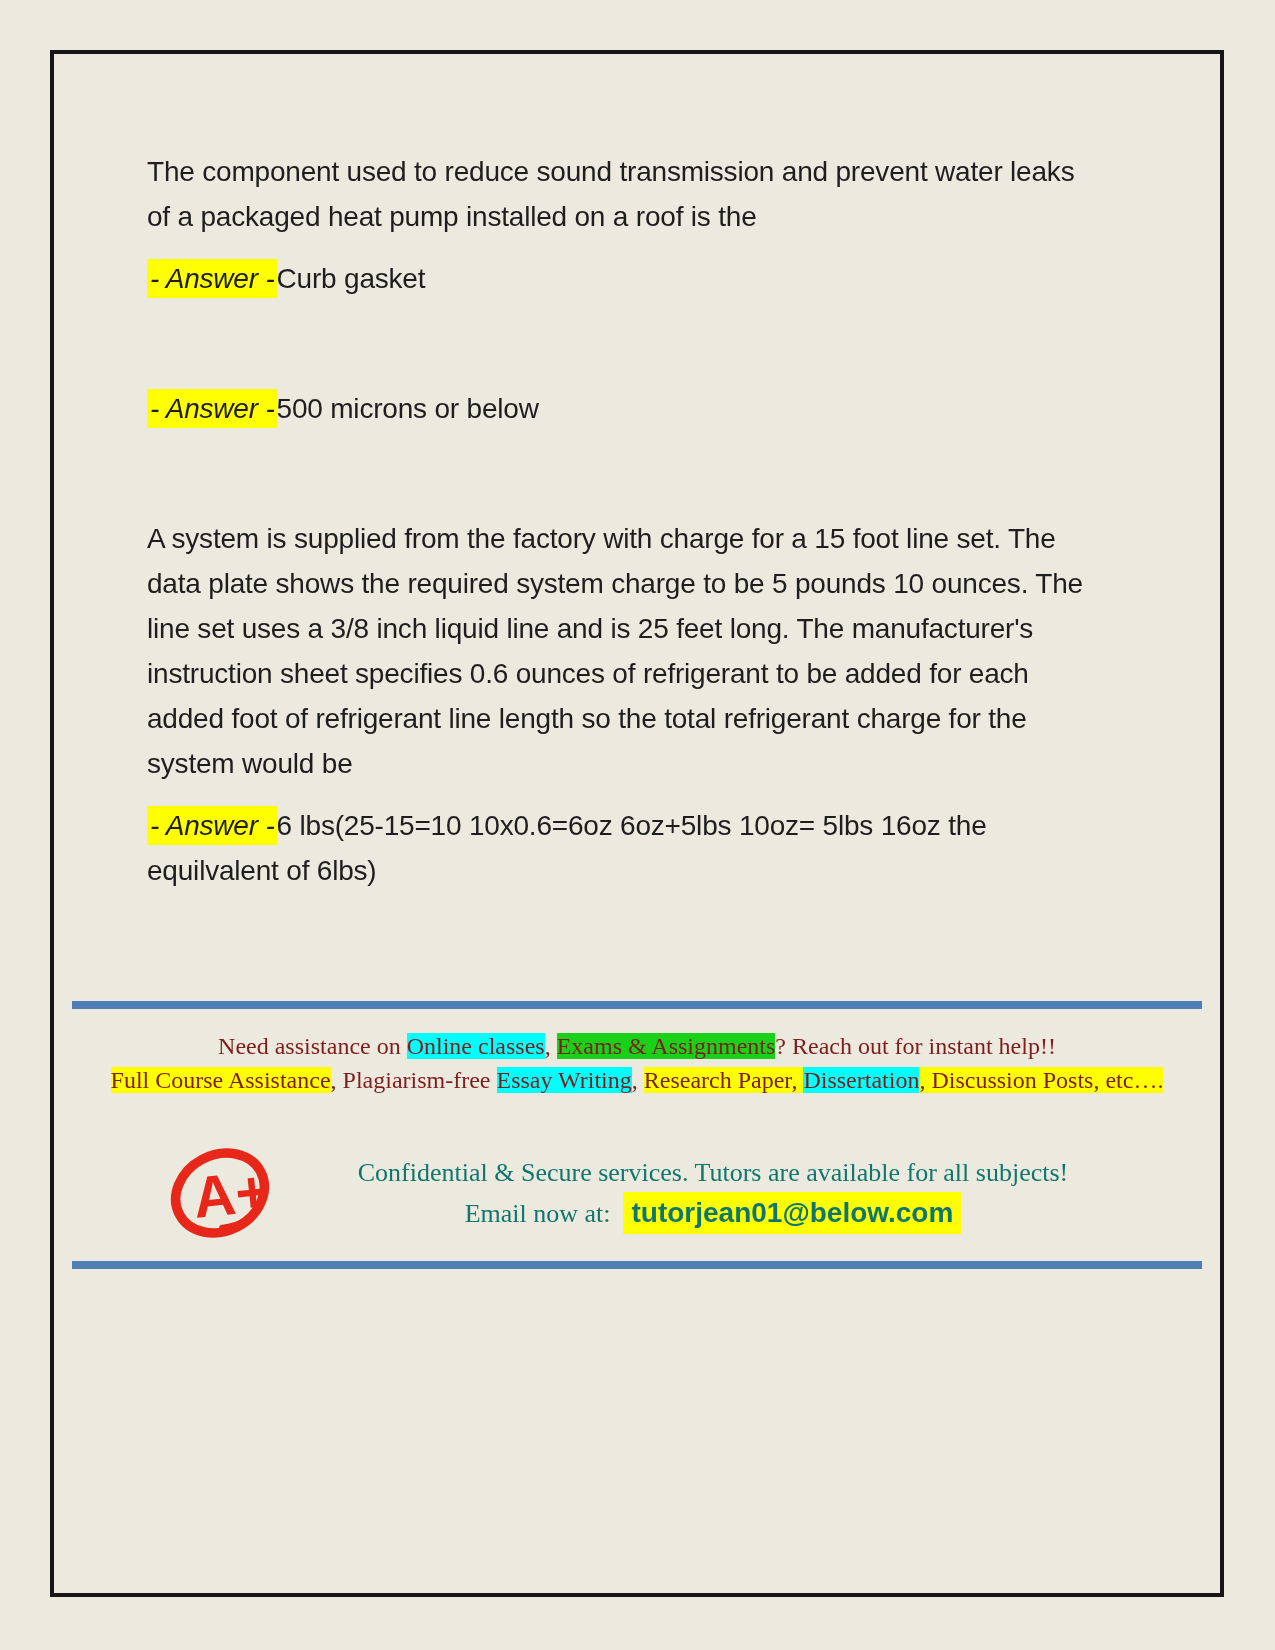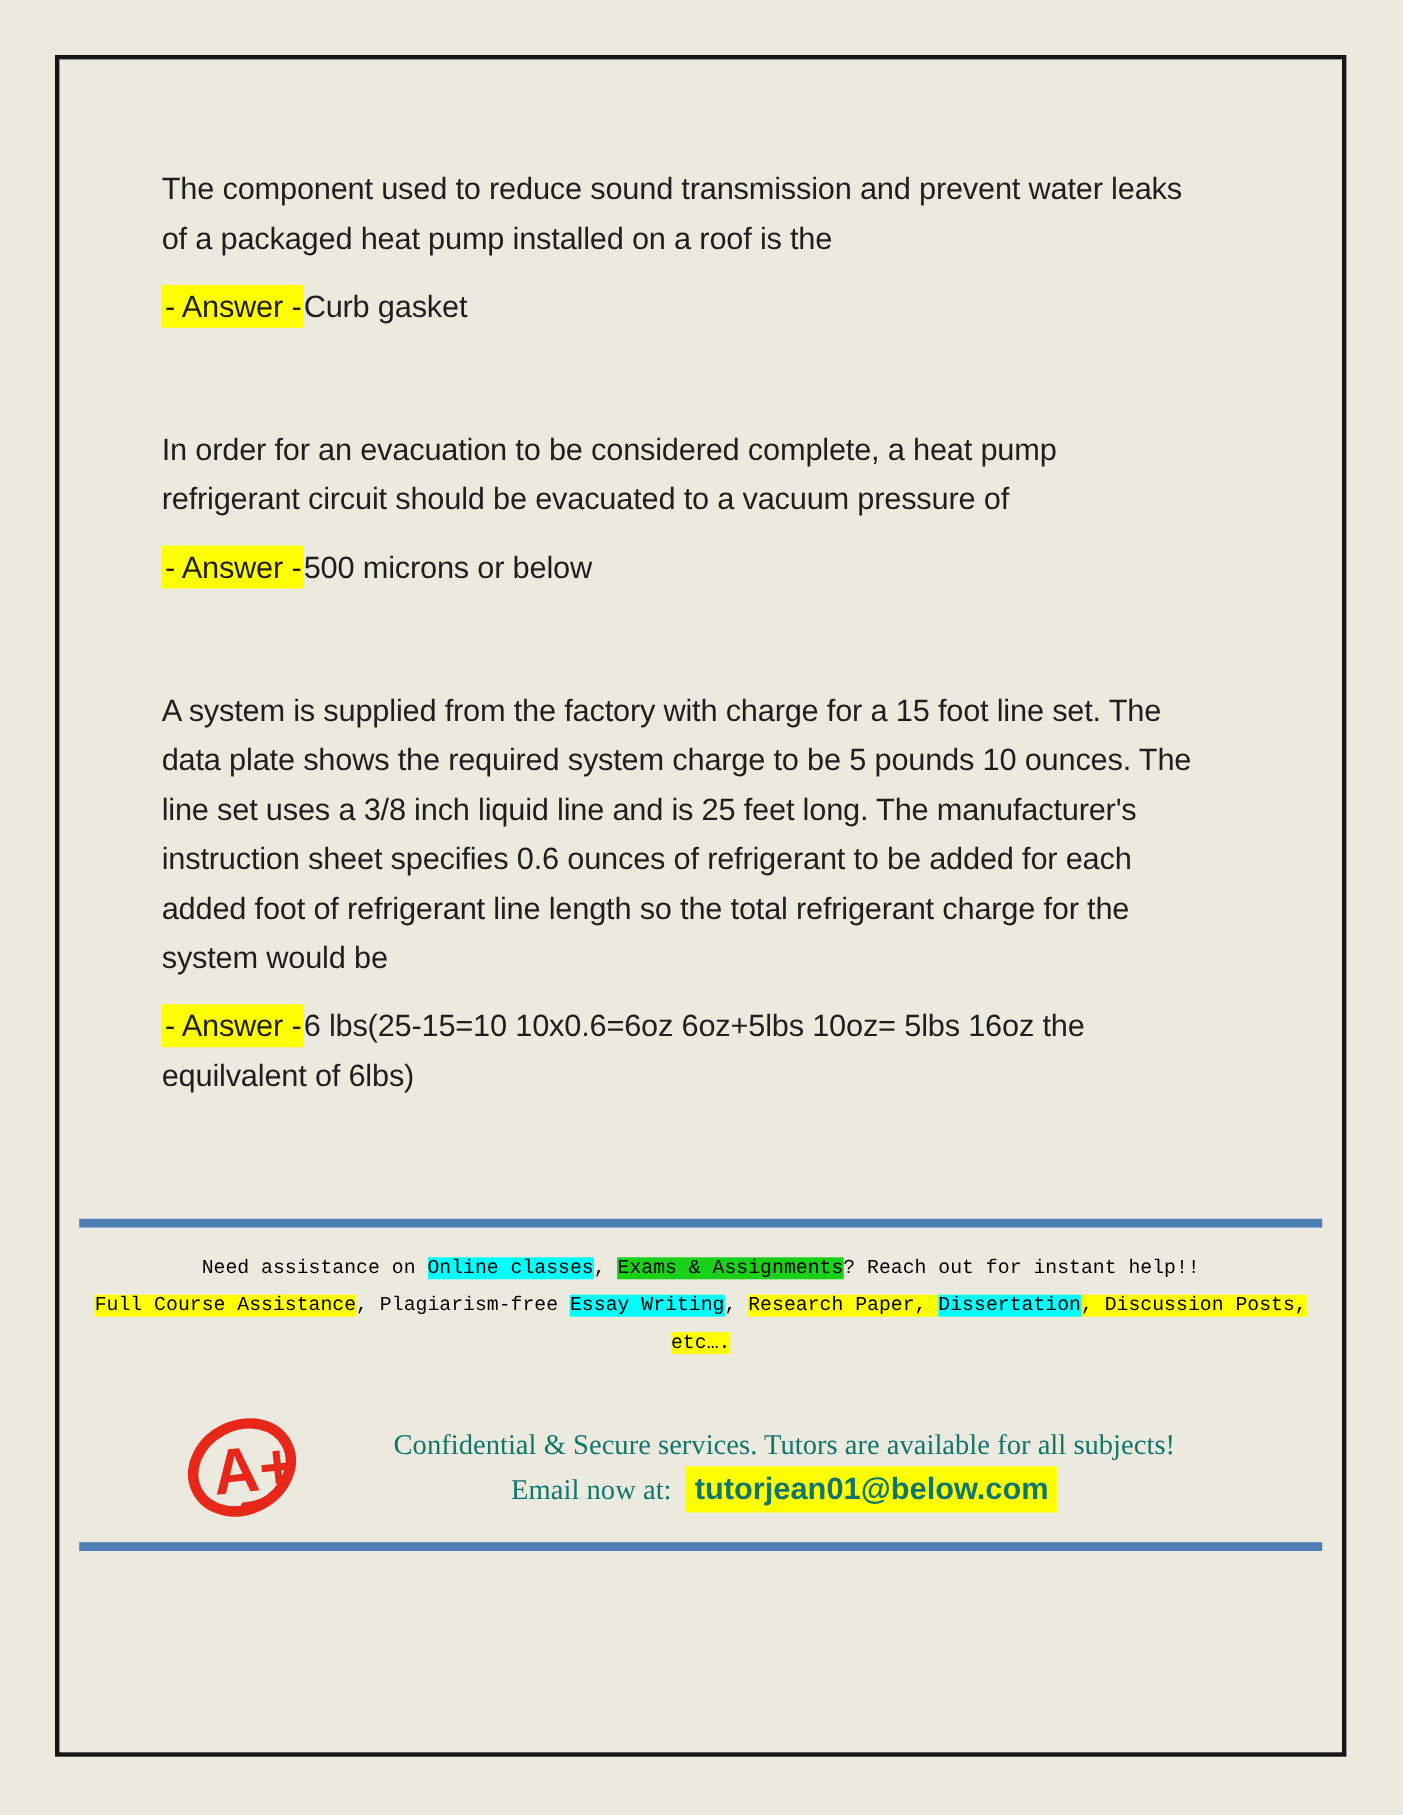--- a/index.html
+++ b/index.html
@@ -35,33 +35,34 @@
   .answer-line {
     font-size: 28px;
     line-height: 45px;
     letter-spacing: -0.2px;
   }
   .hl-yellow { background: #FFFF00; }
   .hl-cyan { background: #00FFFF; }
   .hl-green { background: #19D119; }
   .answer-label {
     padding: 4px 2px 4px 3px;
+    font-style: italic;
   }
   .divider {
     height: 8px;
     background: #4F7DB6;
     margin: 0 18px;
   }
   .divider.top { margin-top: 108px; }
   .divider.bottom { margin-top: 12px; }
   .promo {
-    font-family: Liberation Mono, monospace;
-    font-size: 18px;
+    font-family: Liberation Serif, serif;
+    font-size: 24px;
     line-height: 34px;
-    color: #000000;
+    color: #7f1d1d;
     text-align: center;
     margin-top: 20px;
   }
   .promo-line2 { text-align: center; }
   .footer-bottom {
     display: flex;
     align-items: center;
     margin-top: 40px;
     padding-left: 110px;
     padding-right: 70px;
@@ -92,21 +93,20 @@
 
     <div class="qa-block">
       <p class="question">The component used to reduce sound transmission and prevent water leaks of a packaged heat pump installed on a roof is the</p>
       <p class="answer-line"><span class="hl-yellow answer-label">- Answer -</span><span>Curb gasket</span></p>
     </div>
 
     <div class="qa-block">
     </div>
 
     <div class="qa-block">
-      <p class="question">In order for an evacuation to be considered complete, a heat pump refrigerant circuit should be evacuated to a vacuum pressure of</p>
       <p class="answer-line"><span class="hl-yellow answer-label">- Answer -</span><span>500 microns or below</span></p>
     </div>
 
     <div class="qa-block">
       <p class="question">A system is supplied from the factory with charge for a 15 foot line set. The data plate shows the required system charge to be 5 pounds 10 ounces. The line set uses a 3/8 inch liquid line and is 25 feet long. The manufacturer's instruction sheet specifies 0.6 ounces of refrigerant to be added for each added foot of refrigerant line length so the total refrigerant charge for the system would be</p>
       <p class="answer-line"><span class="hl-yellow answer-label">- Answer -</span><span>6 lbs(25-15=10 10x0.6=6oz 6oz+5lbs 10oz= 5lbs 16oz the equilvalent of 6lbs)</span></p>
     </div>
 
   </div>
 

